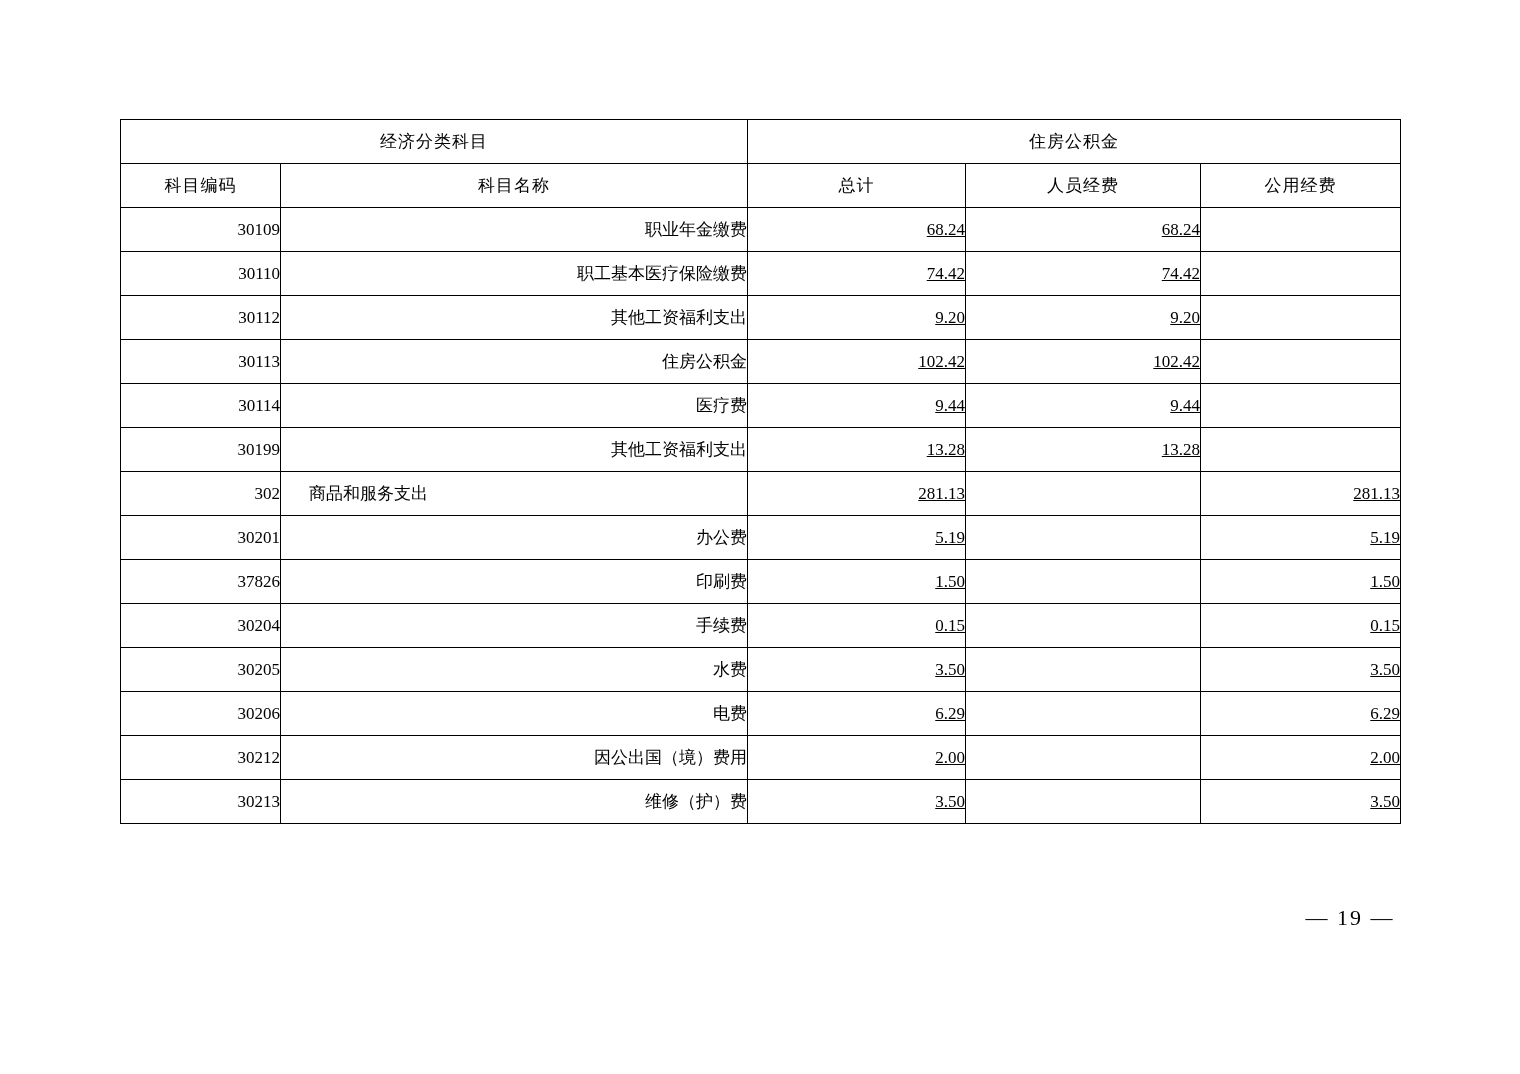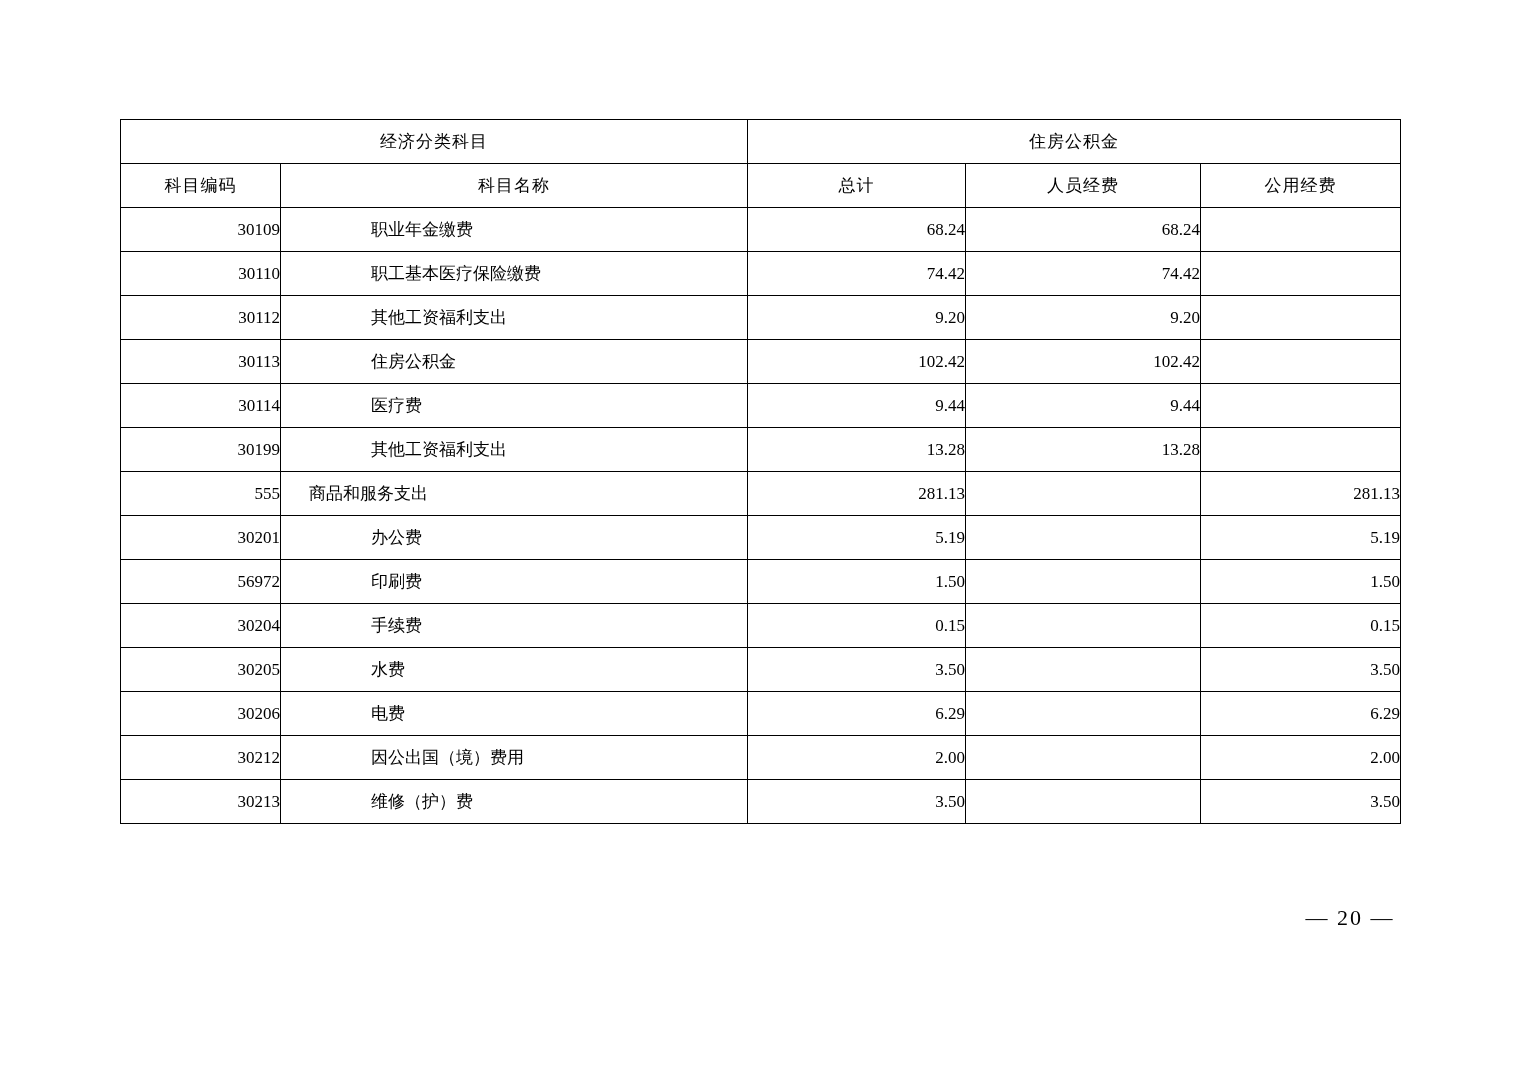--- a/index.html
+++ b/index.html
@@ -67,25 +67,27 @@
   .cell-name {
     text-align: left;
     padding-left: 35px;
     font-size: 17px;
   }
   .cell-name.indent1 {
     padding-left: 28px;
   }
   .cell-name.indent2 {
     padding-left: 90px;
+    text-align: right;
   }
   .cell-num {
     text-align: right;
     padding-right: 18px;
     font-size: 17px;
+    text-decoration: underline;
   }
 
   .page-number {
     position: absolute;
     left: 1290px;
     top: 905px;
     width: 120px;
     text-align: center;
     font-size: 22px;
     letter-spacing: 2px;
@@ -156,35 +158,35 @@
             <td class="cell-num"></td>
           </tr>
           <tr>
             <td class="cell-code indent">30199</td>
             <td class="cell-name indent2">其他工资福利支出</td>
             <td class="cell-num">13.28</td>
             <td class="cell-num">13.28</td>
             <td class="cell-num"></td>
           </tr>
           <tr>
-            <td class="cell-code">555</td>
+            <td class="cell-code">302</td>
             <td class="cell-name indent1">商品和服务支出</td>
             <td class="cell-num">281.13</td>
             <td class="cell-num"></td>
             <td class="cell-num">281.13</td>
           </tr>
           <tr>
             <td class="cell-code indent">30201</td>
             <td class="cell-name indent2">办公费</td>
             <td class="cell-num">5.19</td>
             <td class="cell-num"></td>
             <td class="cell-num">5.19</td>
           </tr>
           <tr>
-            <td class="cell-code indent">56972</td>
+            <td class="cell-code indent">37826</td>
             <td class="cell-name indent2">印刷费</td>
             <td class="cell-num">1.50</td>
             <td class="cell-num"></td>
             <td class="cell-num">1.50</td>
           </tr>
           <tr>
             <td class="cell-code indent">30204</td>
             <td class="cell-name indent2">手续费</td>
             <td class="cell-num">0.15</td>
             <td class="cell-num"></td>
@@ -215,15 +217,15 @@
             <td class="cell-code indent">30213</td>
             <td class="cell-name indent2">维修（护）费</td>
             <td class="cell-num">3.50</td>
             <td class="cell-num"></td>
             <td class="cell-num">3.50</td>
           </tr>
         </tbody>
     </table>
   </div>
 
-  <div class="page-number">— 20 —</div>
+  <div class="page-number">— 19 —</div>
 
 </div>
 
 </body></html>

